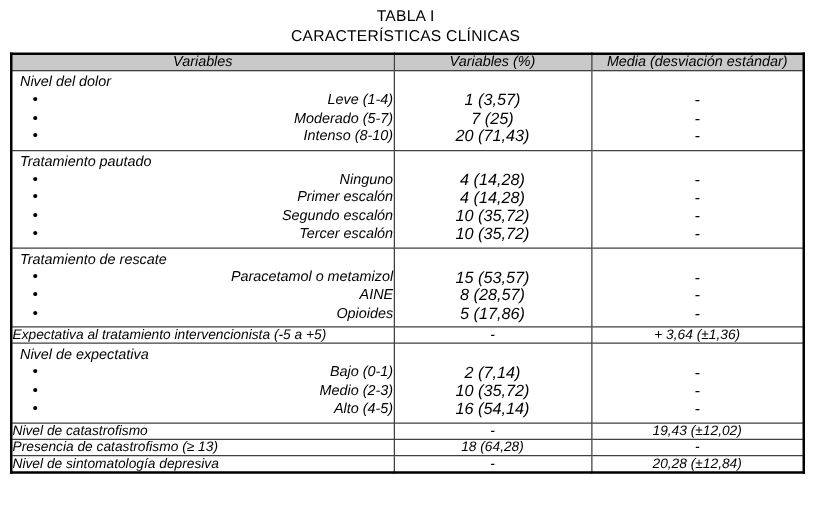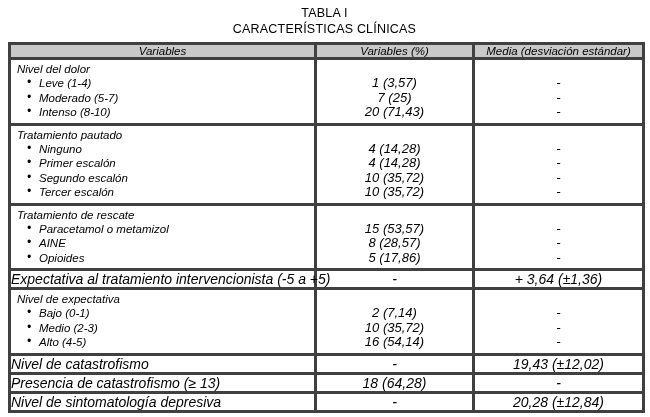--- a/index.html
+++ b/index.html
@@ -30,21 +30,21 @@
   .title-line1 { display: block; }
   .title-line2 { display: block; }
 
   table.clinical {
     border-collapse: collapse;
     width: 634px;
     table-layout: fixed;
     font-size: 11.5px;
   }
   table.clinical th, table.clinical td {
-    border: 3px solid #404040;
+    border: 1px solid #404040;
     padding: 0;
     vertical-align: top;
     font-style: italic;
   }
   
   table.clinical {
     border: 2px solid #000000;
   }
 
   thead th {
@@ -63,20 +63,21 @@
 
   .grp-head {
     padding: 3px 6px 1px 6px;
     font-size: 11.5px;
     white-space: nowrap;
   }
   .bullets {
     margin: 0;
     padding: 0 0 3px 16px;
     list-style: none;
+    text-align: right;
   }
   .bullets li {
     position: relative;
     padding-left: 12px;
     line-height: 14.5px;
     font-size: 11.5px;
     white-space: nowrap;
   }
   .bullets li::before {
     content: "\2022";
@@ -89,21 +90,21 @@
     text-align: center;
     font-size: 13px;
   }
   .vals .pad-top { display: block; height: 16px; }
   .vals span.v {
     display: block;
     line-height: 14.5px;
   }
   .single-row td {
     padding: 3px 6px;
-    font-size: 14px;
+    font-size: 11px;
     white-space: nowrap;
   }
   .single-row td.ctr {
     text-align: center;
   }
 </style>
 </head>
 <body>
 
 <div class="page">

